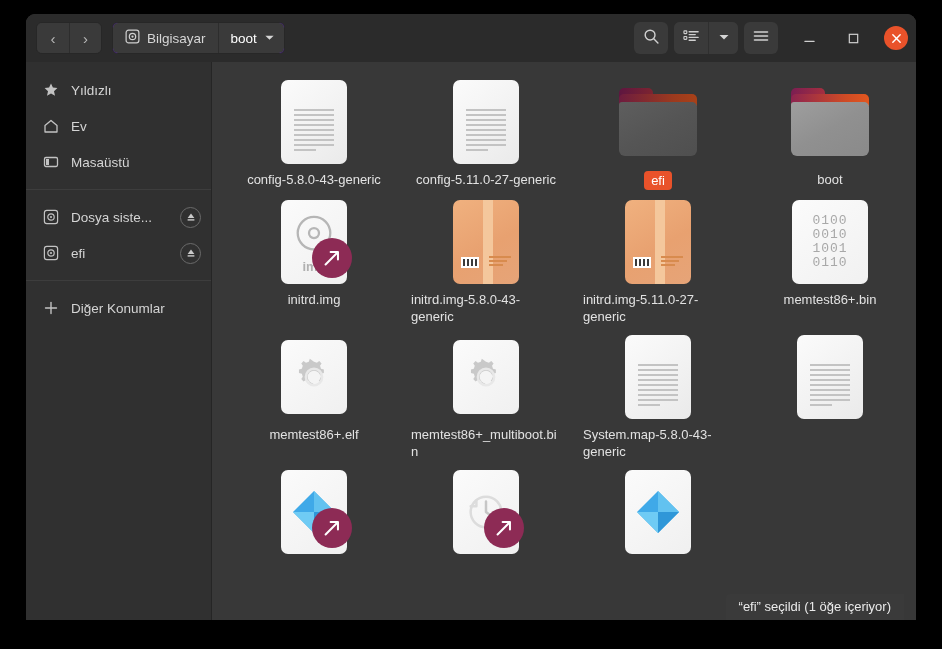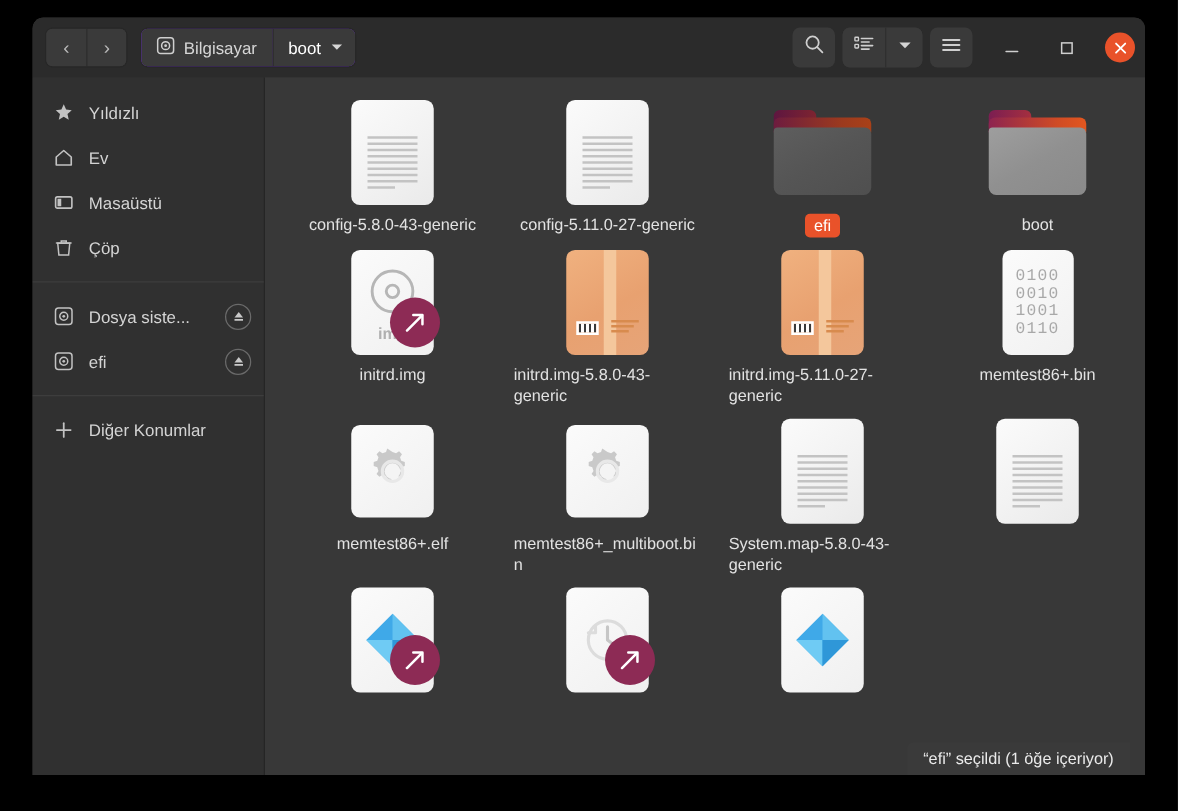--- a/index.html
+++ b/index.html
@@ -251,21 +251,21 @@
     background:
       repeating-linear-gradient(90deg, #3a3a3a 0 2px, #ffffff 2px 4px);
     border: 2px solid #ffffff;
   }
   .archive .alines { position: absolute; right: 8px; bottom: 16px; width: 22px; }
   .archive .alines i { display: block; height: 2px; background: #d88b4e; margin-bottom: 2px; }
   .archive .alines i:nth-child(2) { width: 80%; }
   .archive .alines i:nth-child(3) { width: 65%; }
 
   .binary {
-    width: 57px; height: 84px;
+    width: 76px; height: 84px;
     border-radius: 7px;
     background: linear-gradient(140deg, #fbfbfb 0%, #f1f1f1 100%);
     display: flex; align-items: center; justify-content: center;
     font-family: "Liberation Mono", monospace;
     font-size: 13px;
     line-height: 14px;
     color: #a8a8a8;
     letter-spacing: 1px;
     text-align: center;
   }
@@ -440,30 +440,20 @@
       <div class="side-item">
         <span class="s-icon">
           <svg width="16" height="16" viewBox="0 0 16 16">
             <rect x="1.5" y="3.5" width="13" height="9" rx="1.4" fill="none" stroke="#c2c2c2" stroke-width="1.3"></rect>
             <rect x="3" y="5" width="3" height="6" fill="#c2c2c2"></rect>
           </svg>
         </span>
         <span class="side-label">Masaüstü</span>
       </div>
 
-      <div class="side-item">
-        <span class="s-icon">
-          <svg width="16" height="16" viewBox="0 0 16 16">
-            <path d="M3.2 4.6 H12.8 L11.9 14 H4.1 Z" fill="none" stroke="#c2c2c2" stroke-width="1.2"></path>
-            <line x1="2.2" y1="4.4" x2="13.8" y2="4.4" stroke="#c2c2c2" stroke-width="1.3" stroke-linecap="round"></line>
-            <path d="M6 4.2 V2.8 H10 V4.2" fill="none" stroke="#c2c2c2" stroke-width="1.2"></path>
-          </svg>
-        </span>
-        <span class="side-label">Çöp</span>
-      </div>
 
       <div class="side-sep"></div>
 
       <div class="side-item">
         <span class="s-icon">
           <svg width="16" height="16" viewBox="0 0 16 16">
             <rect x="1.4" y="1.4" width="13.2" height="13.2" rx="2.4" fill="none" stroke="#c2c2c2" stroke-width="1.2"></rect>
             <circle cx="8" cy="8" r="3.2" fill="none" stroke="#c2c2c2" stroke-width="1.2"></circle>
             <circle cx="8" cy="8" r="1.1" fill="#c2c2c2"></circle>
           </svg>

